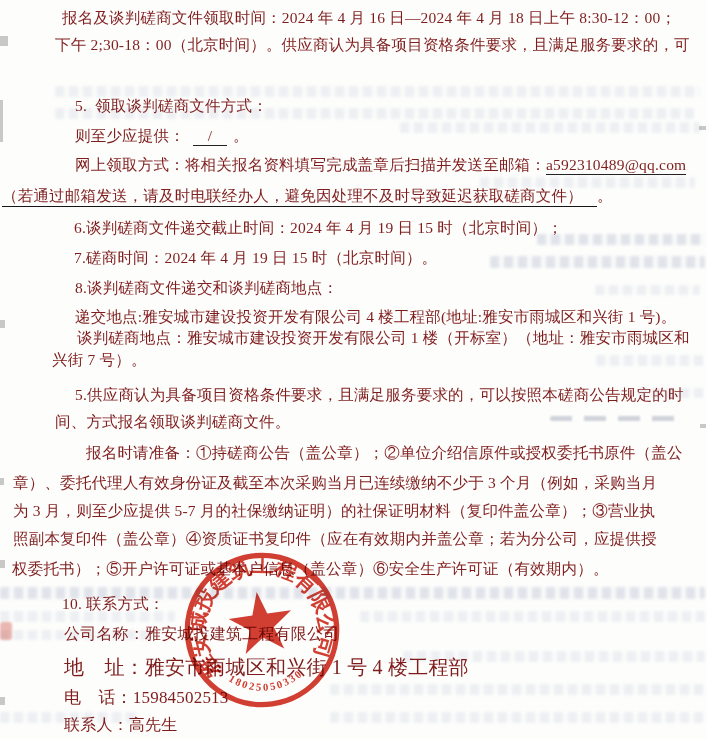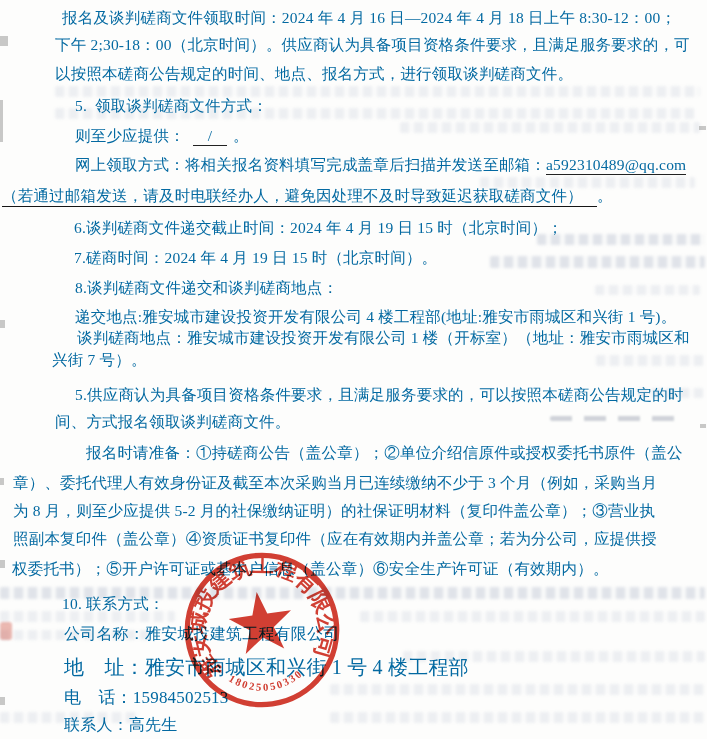--- a/index.html
+++ b/index.html
@@ -11,21 +11,21 @@
     font-family:"Liberation Serif","DejaVu Serif",serif;
   }
   
   .line{
     position:absolute;
     z-index:2;
     white-space:pre;
     font-size:15.5px;
     line-height:1.15;
     letter-spacing:0.2px;
-    color:#0369a1;
+    color:#7f1d1d;
   }
   .slot{
     display:inline-block;
     width:34px;
     text-align:center;
     border-bottom:1.6px solid #222;
     margin:0 6px 0 8px;
   }
   .email{
     border-bottom:1.4px solid #222;
@@ -82,21 +82,20 @@
   <div class="bleed soft" style="left:0px;top:611px;width:175px;"></div>
   <div class="bleed soft" style="left:360px;top:611px;width:345px;"></div>
   <div class="bleed soft" style="left:0px;top:630px;width:150px;height:10px;"></div>
   <div class="bleed soft" style="left:403px;top:651px;width:302px;"></div>
   <div class="bleed soft" style="left:330px;top:684px;width:375px;"></div>
   <div class="bleed soft" style="left:330px;top:712px;width:375px;"></div>
   <div class="bleed soft" style="left:0px;top:712px;width:140px;"></div>
 
   <div class="line" style="left:62px;top:9px">报名及谈判磋商文件领取时间：2024 年 4 月 16 日—2024 年 4 月 18 日上午 8:30-12：00；</div>
   <div class="line" style="left:55px;top:36px">下午 2;30-18：00（北京时间）。供应商认为具备项目资格条件要求，且满足服务要求的，可</div>
-  <div class="line" style="left:55px;top:65px">以按照本磋商公告规定的时间、地点、报名方式，进行领取谈判磋商文件。</div>
 
   <div class="line" style="left:75px;top:97px">5.  领取谈判磋商文件方式：</div>
 
   <div class="line" style="left:75px;top:127px"><span>则至少应提供：</span><span class="slot">/</span><span>。</span></div>
 
   <div class="line" style="left:75px;top:156px"><span>网上领取方式：将相关报名资料填写完成盖章后扫描并发送至邮箱：</span><span class="email">a592310489@qq.com</span></div>
 
   <div class="line" style="left:2px;top:187px"><span class="note-u">（若通过邮箱发送，请及时电联经办人，避免因处理不及时导致延迟获取磋商文件）</span><span>。</span></div>
 
   <div class="line" style="left:74px;top:219px">6.谈判磋商文件递交截止时间：2024 年 4 月 19 日 15 时（北京时间）；</div>
@@ -104,21 +103,21 @@
   <div class="line" style="left:75px;top:279px">8.谈判磋商文件递交和谈判磋商地点：</div>
   <div class="line" style="left:75px;top:308px">递交地点:雅安城市建设投资开发有限公司 4 楼工程部(地址:雅安市雨城区和兴街 1 号)。</div>
   <div class="line" style="left:77px;top:329px">谈判磋商地点：雅安城市建设投资开发有限公司 1 楼（开标室）（地址：雅安市雨城区和</div>
   <div class="line" style="left:52px;top:351px">兴街 7 号）。</div>
 
   <div class="line" style="left:75px;top:386px">5.供应商认为具备项目资格条件要求，且满足服务要求的，可以按照本磋商公告规定的时</div>
   <div class="line" style="left:55px;top:413px">间、方式报名领取谈判磋商文件。</div>
 
   <div class="line" style="left:86px;top:444px">报名时请准备：①持磋商公告（盖公章）；②单位介绍信原件或授权委托书原件（盖公</div>
   <div class="line" style="left:13px;top:474px">章）、委托代理人有效身份证及截至本次采购当月已连续缴纳不少于 3 个月（例如，采购当月</div>
-  <div class="line" style="left:13px;top:502px">为 8 月，则至少应提供 5-2 月的社保缴纳证明）的社保证明材料（复印件盖公章）；③营业执</div>
+  <div class="line" style="left:13px;top:502px">为 3 月，则至少应提供 5-7 月的社保缴纳证明）的社保证明材料（复印件盖公章）；③营业执</div>
   <div class="line" style="left:13px;top:530px">照副本复印件（盖公章）④资质证书复印件（应在有效期内并盖公章；若为分公司，应提供授</div>
   <div class="line" style="left:12px;top:560px">权委托书）；⑤开户许可证或基本户信息（盖公章）⑥安全生产许可证（有效期内）。</div>
 
   <div class="line" style="left:62px;top:595px">10. 联系方式：</div>
   <div class="line" style="left:64px;top:625px;font-size:16px">公司名称：雅安城投建筑工程有限公司</div>
   <div class="line" style="left:64px;top:656px;font-size:20px">地　址：雅安市雨城区和兴街 1 号 4 楼工程部</div>
   <div class="line" style="left:64px;top:688px;font-size:17px">电　话：15984502513</div>
   <div class="line" style="left:64px;top:716px;font-size:16px">联系人：高先生</div>
 
   <svg class="seal" viewBox="0 0 150 150">

